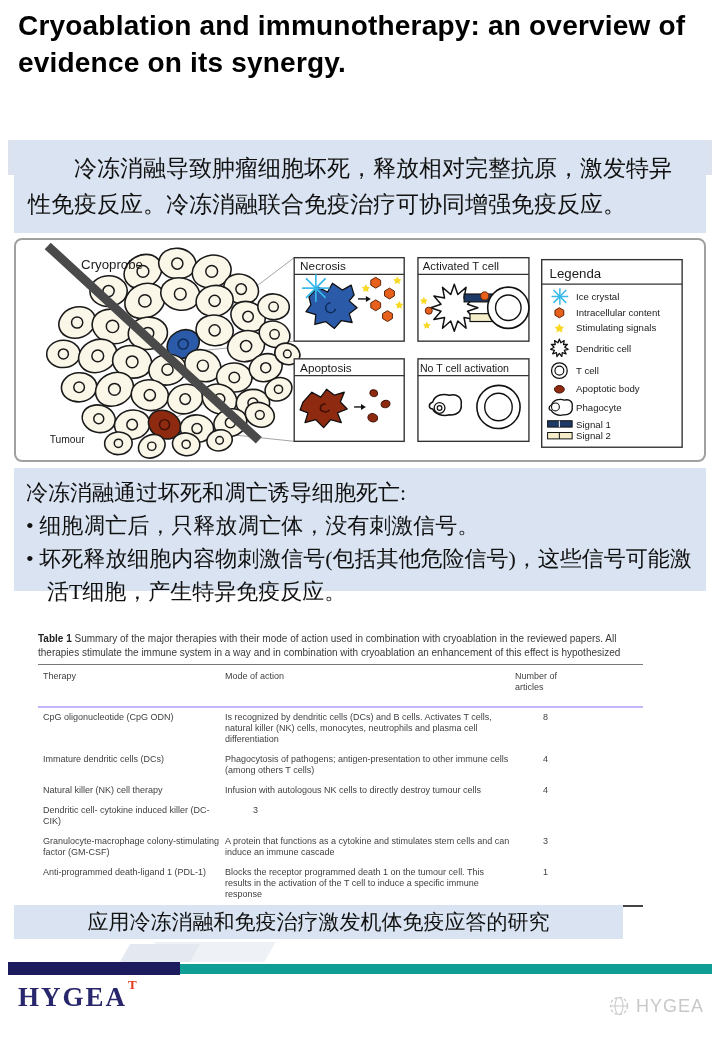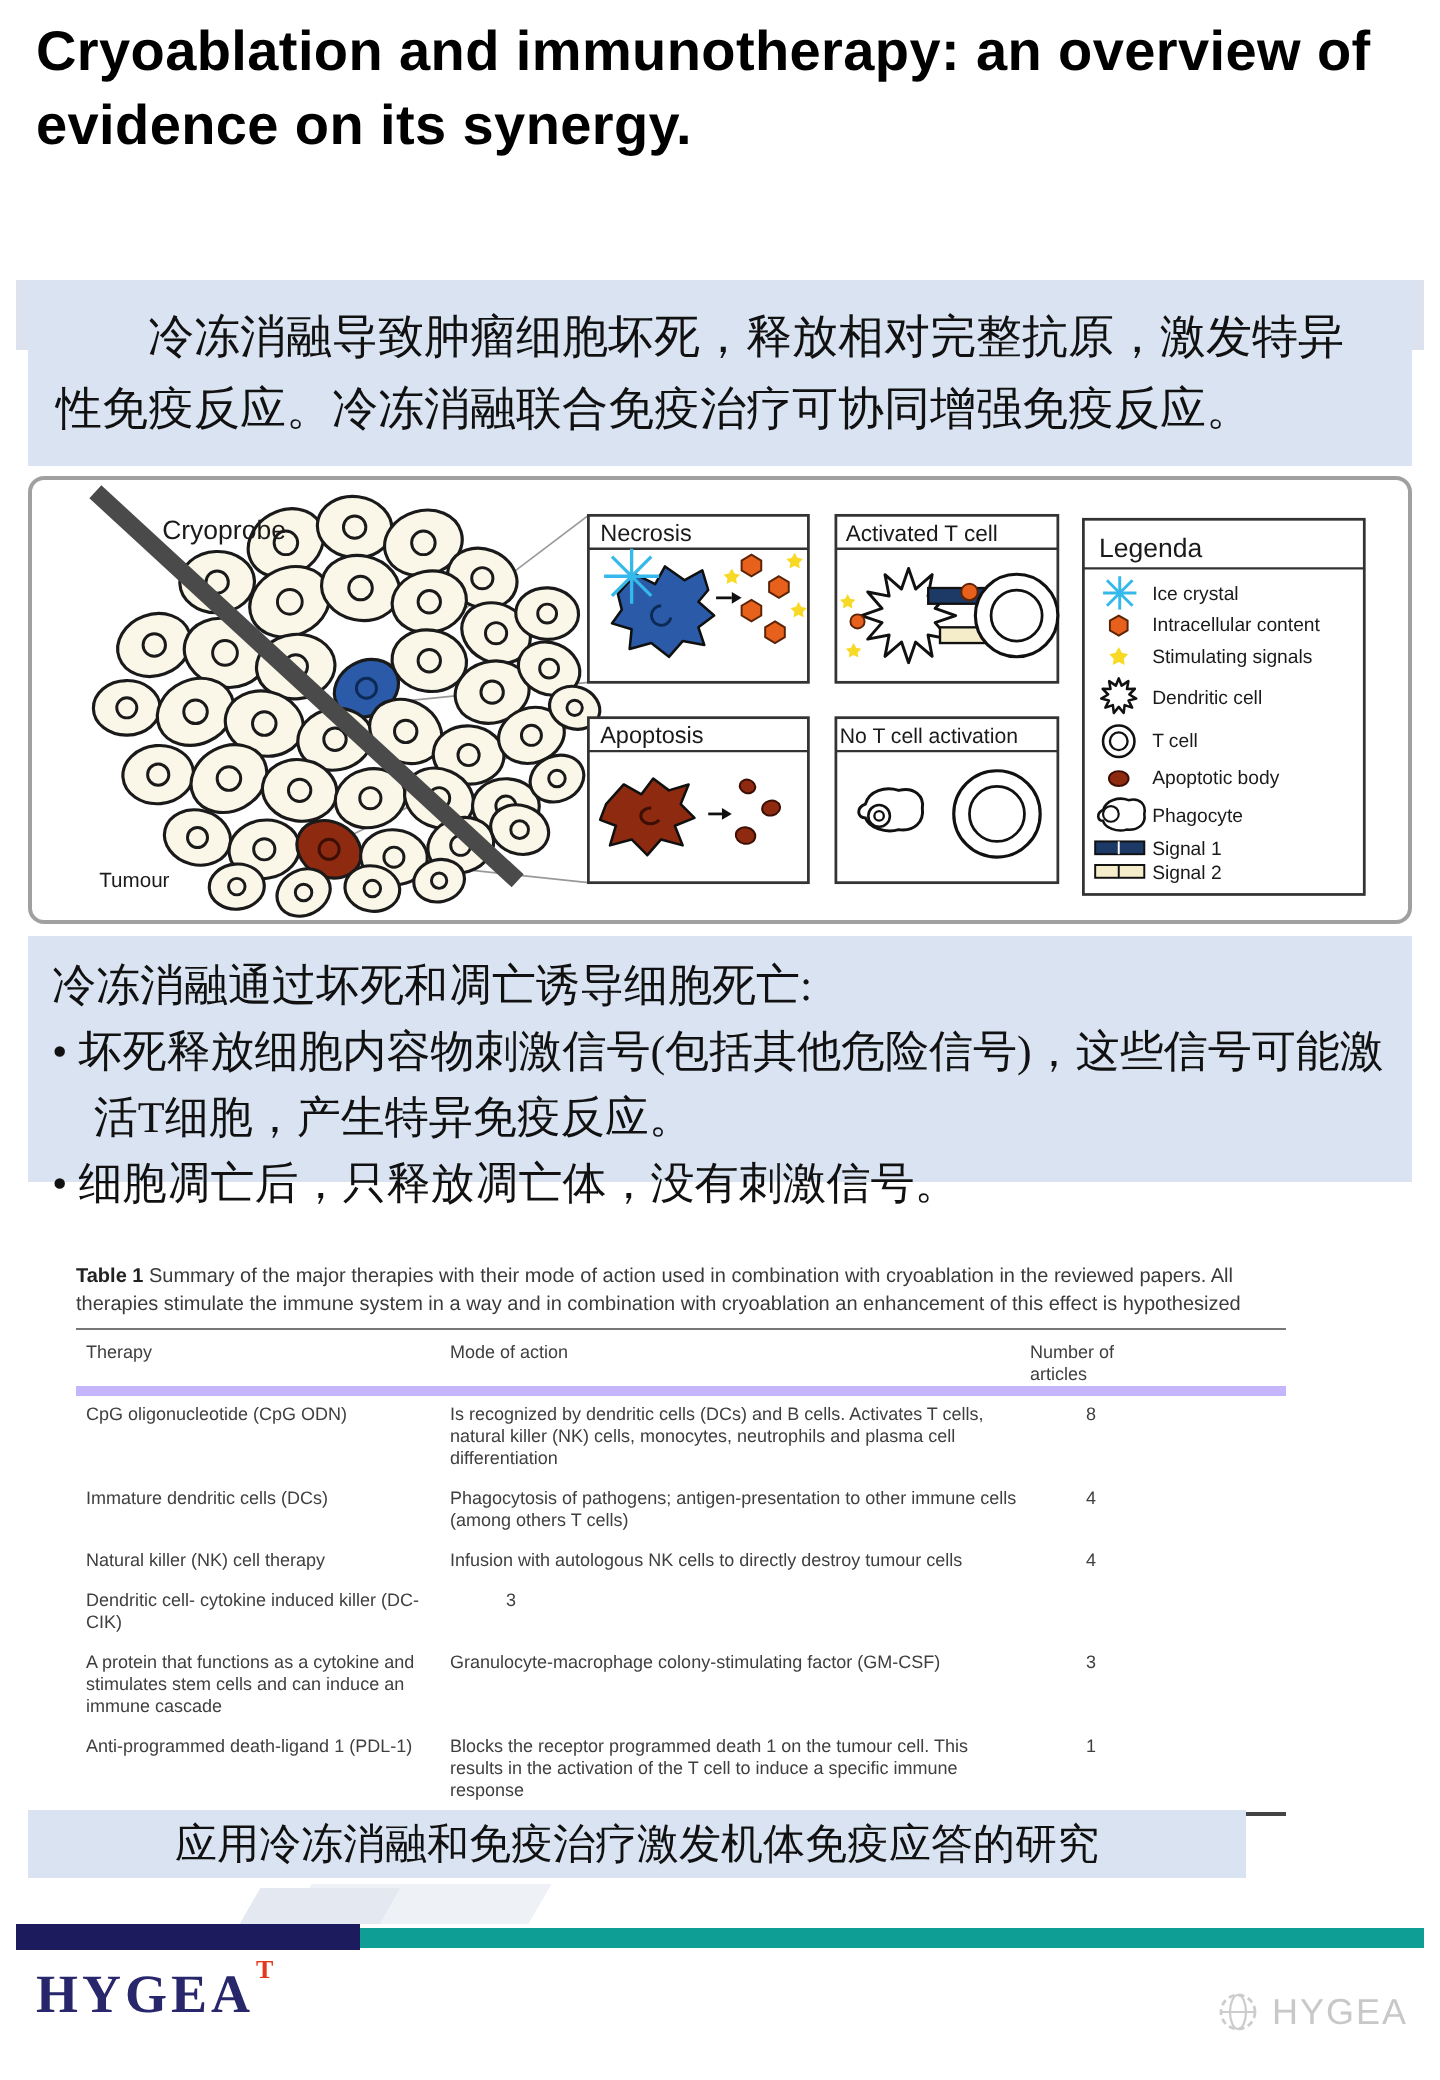--- a/index.html
+++ b/index.html
@@ -26,21 +26,21 @@
               border:2px solid #a0a0a0;border-radius:8px;box-sizing:border-box;}
   .figure-box svg{display:block;}
   svg text{font-family:"Liberation Sans",sans-serif;fill:#1a1a1a;}
   
   .table-wrap{position:absolute;top:632px;left:38px;width:605px;color:#3f3f3f;}
   .tcaption{font-size:10px;line-height:13.5px;margin:0 0 5px 0;color:#3a3a3a;}
   .tcaption b{color:#222;}
   .tgrid{border-top:1px solid #777;}
   .thead,.trow{display:grid;grid-template-columns:177px 285px 1fr;column-gap:5px;
                padding:4px 0 5px 5px;font-size:9px;line-height:11px;}
-  .thead{border-bottom:5px solid #c4b5fd;padding-top:6px;padding-bottom:0;}
+  .thead{border-bottom:2px solid #c4b5fd;padding-top:6px;padding-bottom:13px;}
   .thead .articles{width:60px;}
   .trow .tcell.articles{padding-left:28px;}
   .tgrid-body{}
   .tgrid-bottom{border-top:2px solid #444;height:0;}
   
   .bottom-bar{position:absolute;top:905px;left:14px;width:609px;height:34px;background:#d9e3f1;
               display:flex;align-items:center;justify-content:center;
               font-family:"Liberation Serif",serif;font-size:21px;color:#111;}
   
   .deco1{position:absolute;top:942px;left:150px;width:120px;height:20px;background:#eef1f6;
@@ -279,22 +279,22 @@
           <text x="566" y="191">Signal 1</text>
           <text x="566" y="203">Signal 2</text>
         </g>
       </g>
     </svg>
   </div>
 
   <div class="cn-box cn-box2">
     <div>冷冻消融通过坏死和凋亡诱导细胞死亡:</div>
     <ul class="bullets">
+      <li>细胞凋亡后，只释放凋亡体，没有刺激信号。</li>
       <li>坏死释放细胞内容物刺激信号(包括其他危险信号)，这些信号可能激活T细胞，产生特异免疫反应。</li>
-      <li>细胞凋亡后，只释放凋亡体，没有刺激信号。</li>
     </ul>
   </div>
 
   <div class="table-wrap">
     <p class="tcaption"><b>Table 1</b><span> Summary of the major therapies with their mode of action used in combination with cryoablation in the reviewed papers. All therapies stimulate the immune system in a way and in combination with cryoablation an enhancement of this effect is hypothesized</span></p>
     <div class="tgrid">
       <div class="thead">
         <div>Therapy</div>
         <div>Mode of action</div>
         <div class="articles">Number of articles</div>
@@ -313,22 +313,22 @@
           <div class="trow">
             <div class="tcell therapy">Natural killer (NK) cell therapy</div>
             <div class="tcell mode">Infusion with autologous NK cells to directly destroy tumour cells</div>
             <div class="tcell articles">4</div>
           </div>
           <div class="trow">
             <div class="tcell therapy">Dendritic cell- cytokine induced killer (DC-CIK)</div>
             <div class="tcell articles">3</div>
           </div>
           <div class="trow">
+            <div class="tcell therapy">Granulocyte-macrophage colony-stimulating factor (GM-CSF)</div>
             <div class="tcell mode">A protein that functions as a cytokine and stimulates stem cells and can induce an immune cascade</div>
-            <div class="tcell therapy">Granulocyte-macrophage colony-stimulating factor (GM-CSF)</div>
             <div class="tcell articles">3</div>
           </div>
           <div class="trow">
             <div class="tcell therapy">Anti-programmed death-ligand 1 (PDL-1)</div>
             <div class="tcell mode">Blocks the receptor programmed death 1 on the tumour cell. This results in the activation of the T cell to induce a specific immune response</div>
             <div class="tcell articles">1</div>
           </div>
         </div>
       <div class="tgrid-bottom"></div>
     </div>

